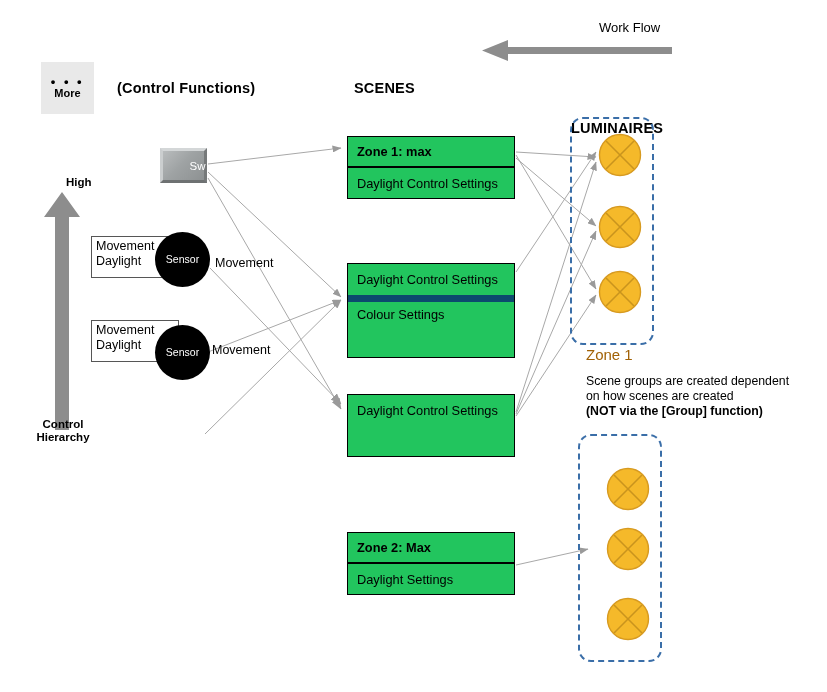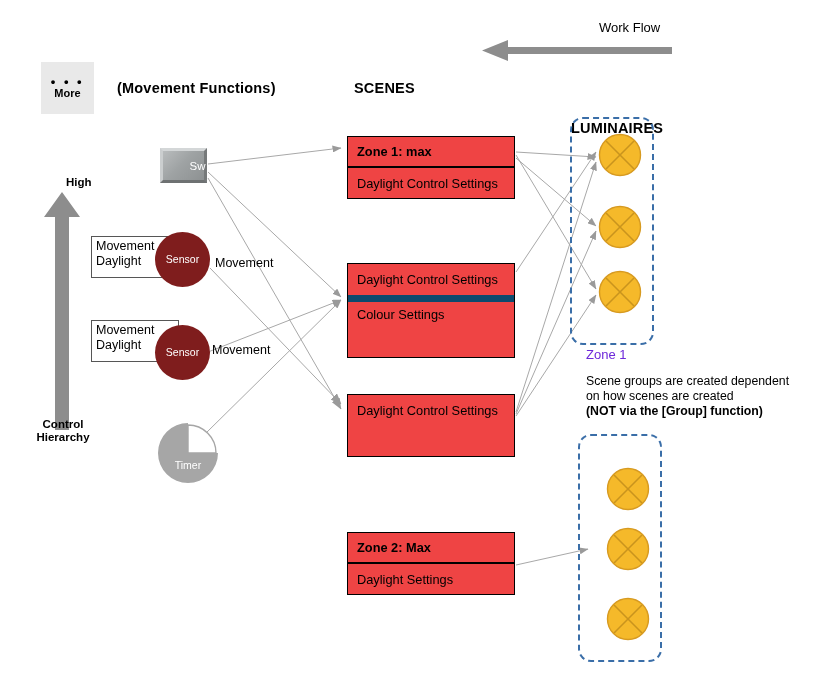--- a/index.html
+++ b/index.html
@@ -105,21 +105,21 @@
     box-sizing: border-box;
     padding: 2px 4px 3px 4px;
     font-size: 12.5px;
     line-height: 15px;
     color: #000;
     white-space: nowrap;
   }
   .sensor-circle {
     position: absolute;
     border-radius: 50%;
-    background: #7f1d1d;
+    background: #000000;
     display: flex;
     align-items: center;
     justify-content: center;
   }
   .sensor-circle span {
     font-size: 10.5px;
     color: #ffffff;
     line-height: 11px;
   }
   .edge-label {
@@ -143,21 +143,21 @@
     text-align: center;
     font-size: 10.5px;
     color: #ffffff;
     line-height: 12px;
   }
 
   
   .scene-box {
     position: absolute;
     width: 168px;
-    background: #ef4444;
+    background: #22c55e;
     border: 1px solid #9d9d9d;
     box-sizing: border-box;
   }
   .scene-row {
     height: 31px;
     display: flex;
     align-items: center;
     padding-left: 9px;
     box-sizing: border-box;
     font-size: 12.8px;
@@ -180,22 +180,22 @@
     border-radius: 13px;
     box-sizing: border-box;
     background: transparent;
   }
   .lum {
     position: absolute;
     width: 44px; height: 44px;
   }
   .zone-caption {
     position: absolute;
-    font-size: 13px;
-    color: #6d28d9;
+    font-size: 15px;
+    color: #a16207;
     white-space: nowrap;
     line-height: 14px;
   }
 
   
   .note {
     position: absolute;
     font-size: 12.3px;
     line-height: 15.5px;
     color: #000;
@@ -273,21 +273,21 @@
       <path d="M516,416 L596,295" marker-end="url(#ahead)"></path>
     </g>
 
     <g stroke="#a8a8a8" stroke-width="1" fill="none">
       <path d="M516,565 L588,549" marker-end="url(#ahead)"></path>
     </g>
   </svg>
 
   <div class="wf-label" style="left:599px; top:20px;">Work Flow</div>
 
-  <div class="col-head" style="left:117px; top:80px;">(Movement Functions)</div>
+  <div class="col-head" style="left:117px; top:80px;">(Control Functions)</div>
   <div class="col-head" style="left:354px; top:80px;">SCENES</div>
   <div class="col-head" style="left:571px; top:80px;margin-top:40px;">LUMINAIRES</div>
 
   <div class="more-box">
     <div class="more-dots">• • •</div>
     <div class="more-label">More</div>
   </div>
 
   <div class="hier-label" style="left:46px; top:176px;padding-left:20px;">High</div>
   <div class="hier-label" style="left:30px; top:418px; width:66px;">
@@ -310,27 +310,20 @@
 
   <div class="sensor-tag" style="left:91px; top:320px; width:88px; height:42px;">
     <div>Movement</div>
     <div>Daylight</div>
   </div>
   <div class="sensor-circle" style="left:155px; top:325px; width:55px; height:55px;">
     <span>Sensor</span>
   </div>
   <div class="edge-label" style="left:212px; top:343px;">Movement</div>
 
-  <div class="timer-wrap">
-    <svg width="60" height="60" viewBox="0 0 60 60">
-      <path d="M30,30 L30,0 A30,30 0 1,0 60,30 Z" fill="#a6a6a6"></path>
-      <path d="M30,30 L30,2 A28,28 0 0,1 58,30 Z" fill="#ffffff" stroke="#a6a6a6" stroke-width="1.4"></path>
-    </svg>
-    <div class="timer-label">Timer</div>
-  </div>
 
   <div class="scene-box b-hard" style="left:347px; top:136px; height:63px;">
     <div class="scene-row title">Zone 1: max</div>
     <div class="scene-row sub">Daylight Control Settings</div>
   </div>
 
   <div class="scene-box b-hard" style="left:347px; top:263px; height:95px;">
     <div class="scene-row sub">Daylight Control Settings</div>
     <div class="scene-row sub">Colour Settings</div>
   </div>

